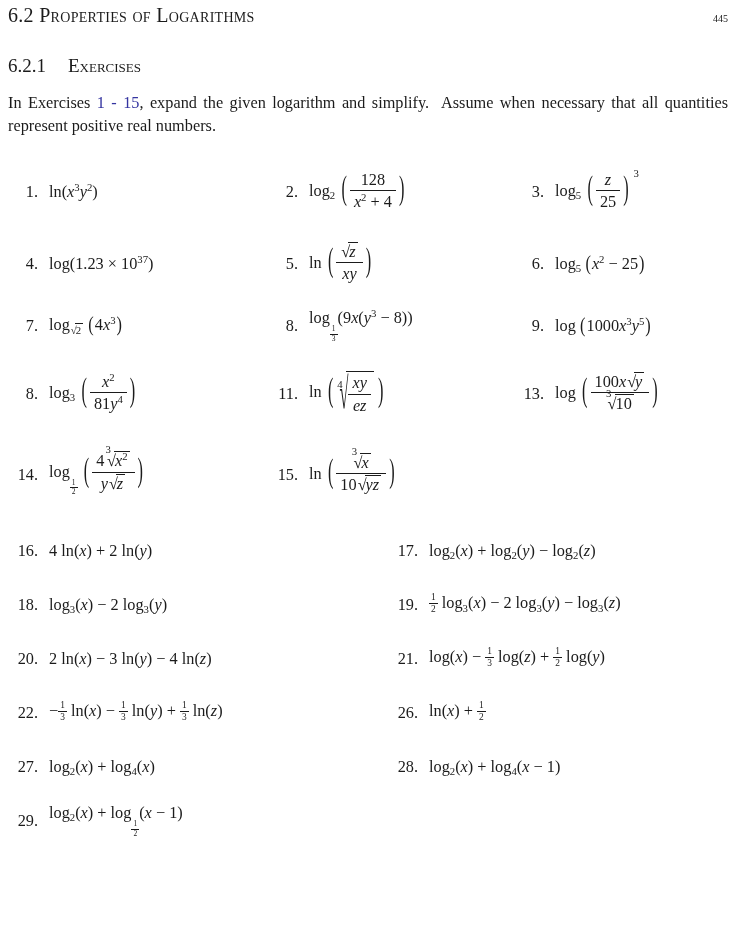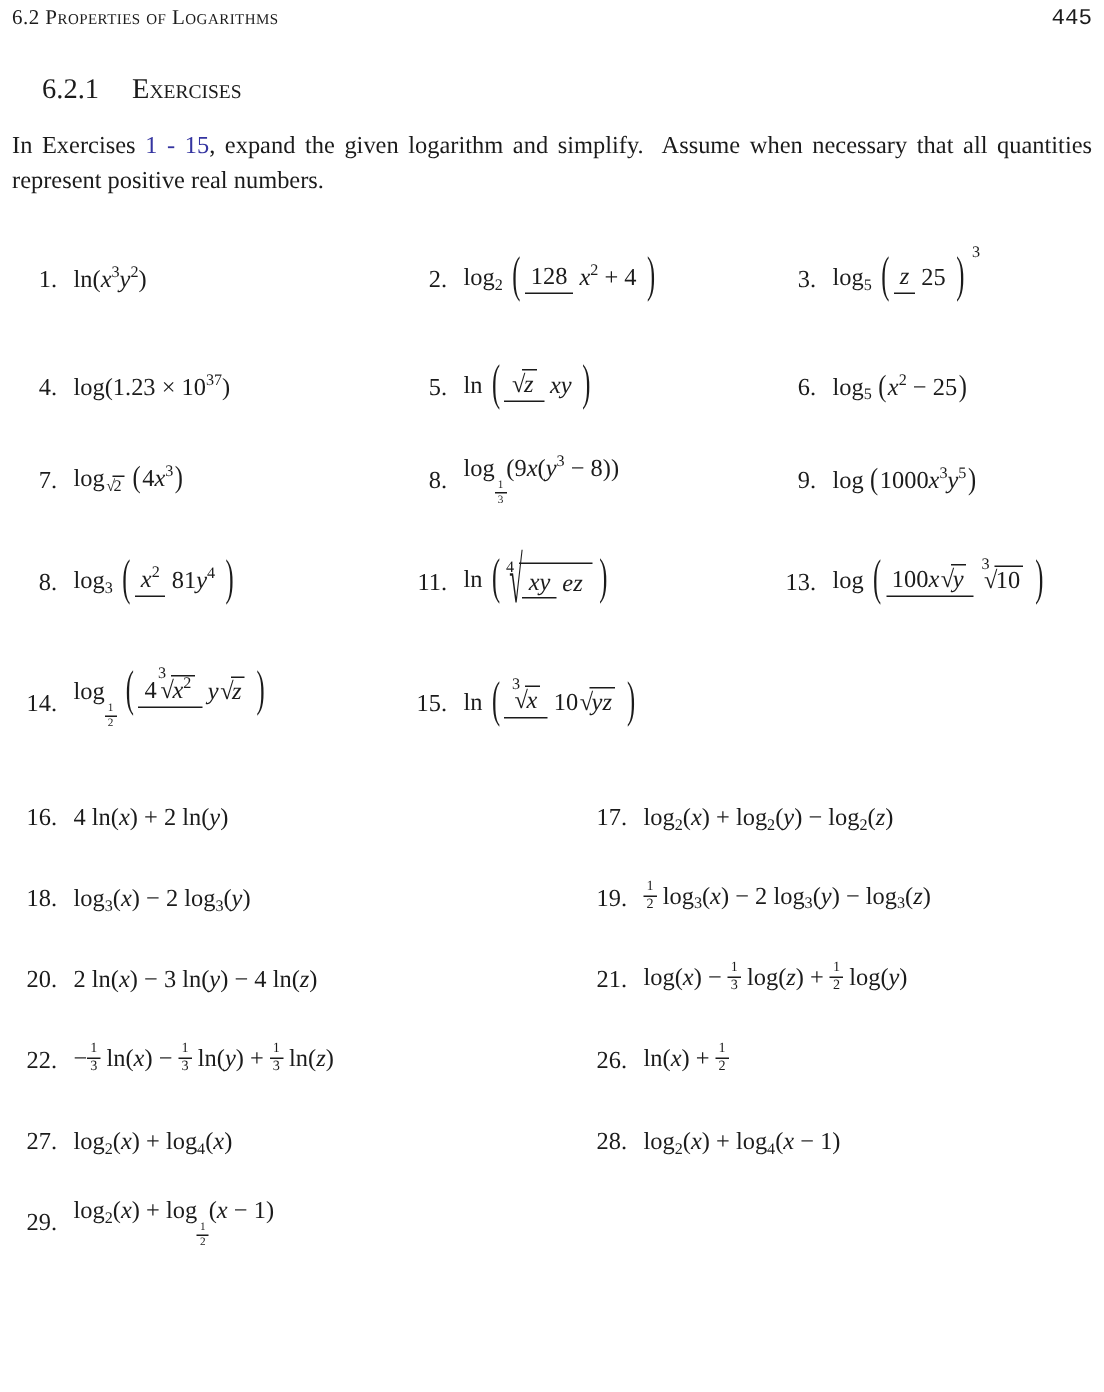--- a/index.html
+++ b/index.html
@@ -8,47 +8,47 @@
   body {
     width:736px; height:928px; overflow:hidden;
     background:var(--bg); color:var(--text);
     font-family:"Liberation Serif","DejaVu Serif",serif;
     font-size:16.3px;
   }
   .page { padding:4px 8px 0 8px; width:736px; }
 
   
   .runhead { display:flex; justify-content:space-between; align-items:baseline; }
-  .runhead .title { font-variant:small-caps; font-size:14px; letter-spacing:.3px; }
-  .runhead .pageno { font-size:15px;font-family:Liberation Mono, monospace; }
+  .runhead .title { font-variant:small-caps; font-size:20px; letter-spacing:.3px; }
+  .runhead .pageno { font-size:10px; }
 
   
   .secheading { margin-top:28px; font-variant:small-caps; font-size:19px; }
-  .secheading .num { margin-right:22px;margin-left:20px; }
+  .secheading .num { margin-right:22px; }
 
   
   .intro { margin-top:14px; line-height:1.42; text-align:justify; }
   .intro .rng { color:var(--link); }
   .intro2 { margin-top:10px; text-align:left; }
 
   
   .grid1 { margin-top:16px; display:grid; grid-template-columns:260px 246px 214px;
            grid-template-rows:76px 68px 56px 80px 82px; align-items:center; }
   .grid2 { margin-top:8px; display:grid; grid-template-columns:380px 340px;
            grid-auto-rows:54px; align-items:center; }
   .ex { display:flex; align-items:center; white-space:nowrap; }
   .ex .num { flex:none; width:30px; text-align:right; margin-right:11px; }
 
   
   .mx i { font-style:italic; }
   .mx sup { font-size:66%; line-height:0; }
   .mx sub { font-size:66%; line-height:0; vertical-align:-0.3em; }
 
   
-  .fr { display:inline-flex; text-align:center;
+  .fr { display:inline-flex; flex-direction:column; text-align:center;
         vertical-align:middle; line-height:1.2; position:relative; top:-0.05em; }
   .fr > .n { border-bottom:1.2px solid currentColor; padding:0 4px 1px; }
   .fr > .d { padding:1px 4px 0; }
 
   
   .sf { display:inline-flex; flex-direction:column; text-align:center; font-size:58%;
         line-height:1.18; vertical-align:middle; position:relative; top:-0.08em; }
   .sf > .n { border-bottom:1px solid currentColor; padding:0 2px; }
   .sf > .d { padding:0 2px; }
 

